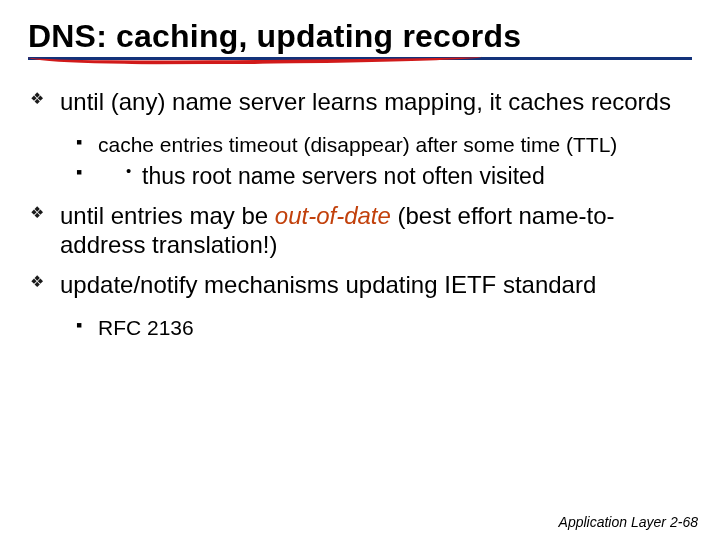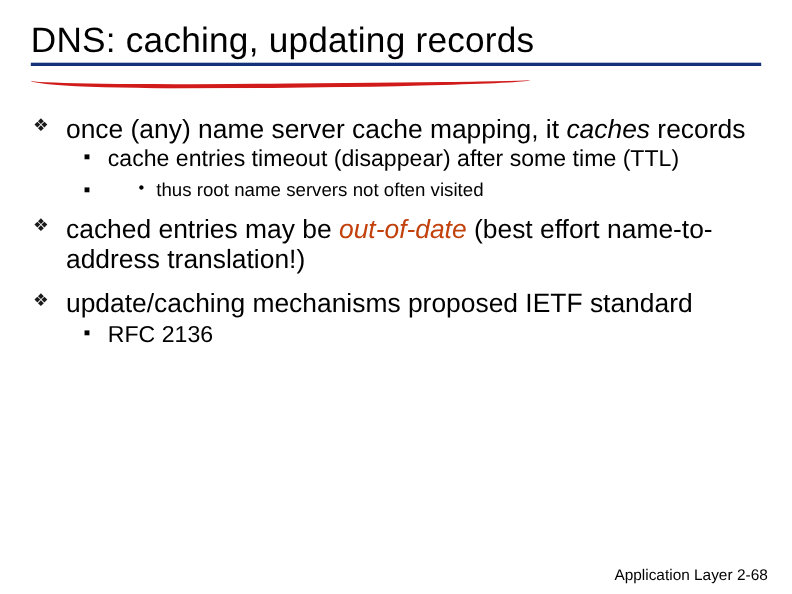--- a/index.html
+++ b/index.html
@@ -6,25 +6,25 @@
   html, body { width: 720px; height: 540px; }
   body {
     background: #fff;
     font-family: Arial, Helvetica, sans-serif;
     color: #000;
     padding: 18px 28px 0 28px;
     position: relative;
   }
   .title {
     font-size: 32px;
-    font-weight: 400;
+    font-weight: 700;
     letter-spacing: 0.2px;
     border-bottom: 3px solid #13327a;
     padding-bottom: 2px;
-    margin-bottom: 16px;
+    margin-bottom: 0;
     display: inline-block;
     width: 100%;
   }
   .accent-line {
     position: relative;
     height: 10px;
     margin-bottom: 18px;
   }
   .accent-line .stroke {
     position: absolute;
@@ -48,26 +48,26 @@
     line-height: 1.18;
   }
   ul.level1 > li::before {
     content: "❖";
     position: absolute;
     left: 0;
     top: 2px;
     font-size: 16px;
     color: #1a1a1a;
   }
-  .italic { font-style: italic; }
+  .italic { }
   .red-italic { font-style: italic; color: #c2410c; }
   ul.level2 {
     list-style: none;
     padding-left: 16px;
-    margin-top: 0;
+    margin-top: 16px;
   }
   ul.level2 > li {
     position: relative;
     padding-left: 22px;
     font-size: 21px;
     line-height: 1.2;
     margin-bottom: 2px;
   }
   ul.level2 > li::before {
     content: "▪";
@@ -78,68 +78,69 @@
     color: #000;
   }
   ul.level3 {
     list-style: none;
     padding-left: 28px;
     margin-top: 4px;
   }
   ul.level3 > li {
     position: relative;
     padding-left: 16px;
-    font-size: 17px;
+    font-size: 23px;
     line-height: 1.25;
   }
   ul.level3 > li::before {
     content: "•";
     position: absolute;
     left: 0;
     top: 0;
     font-size: 15px;
   }
   .footer {
     position: absolute;
     bottom: 10px;
     right: 22px;
     font-size: 14px;
+    font-style: italic;
   }
   .footer .pg { margin-left: 4px; }
 </style>
 </head>
 <body>
 
 
 
 <h1 class="title">DNS: caching, updating records</h1>
 <div class="accent-line">
     <div class="stroke"></div>
   </div>
 
 <ul class="level1">
 
   <li>
-    <span>once (any) name server cache mapping, it </span><span class="italic">caches</span><span> records</span>
+    <span>until (any) name server learns mapping, it </span><span class="italic">caches</span><span> records</span>
     <ul class="level2">
       <li><span>cache entries timeout (disappear) after some time (TTL)</span></li>
       <li>
         <ul class="level3">
           <li><span>thus root name servers not often visited</span></li>
         </ul>
       </li>
     </ul>
   </li>
 
   <li>
-    <span>cached entries may be </span><span class="red-italic">out-of-date</span><span> (best effort name-to-address translation!)</span>
+    <span>until entries may be </span><span class="red-italic">out-of-date</span><span> (best effort name-to-address translation!)</span>
   </li>
 
   <li>
-    <span>update/caching mechanisms proposed IETF standard</span>
+    <span>update/notify mechanisms updating IETF standard</span>
     <ul class="level2">
       <li><span>RFC 2136</span></li>
     </ul>
   </li>
 
 </ul>
 
 <div class="footer">
   <span>Application Layer</span><span class="pg">2-68</span>
 </div>

